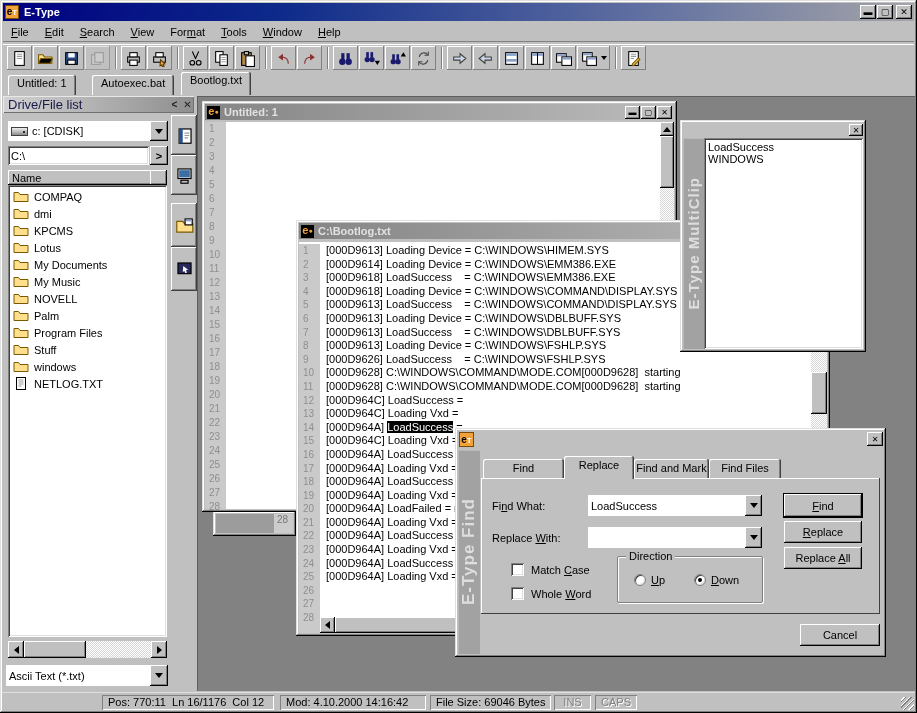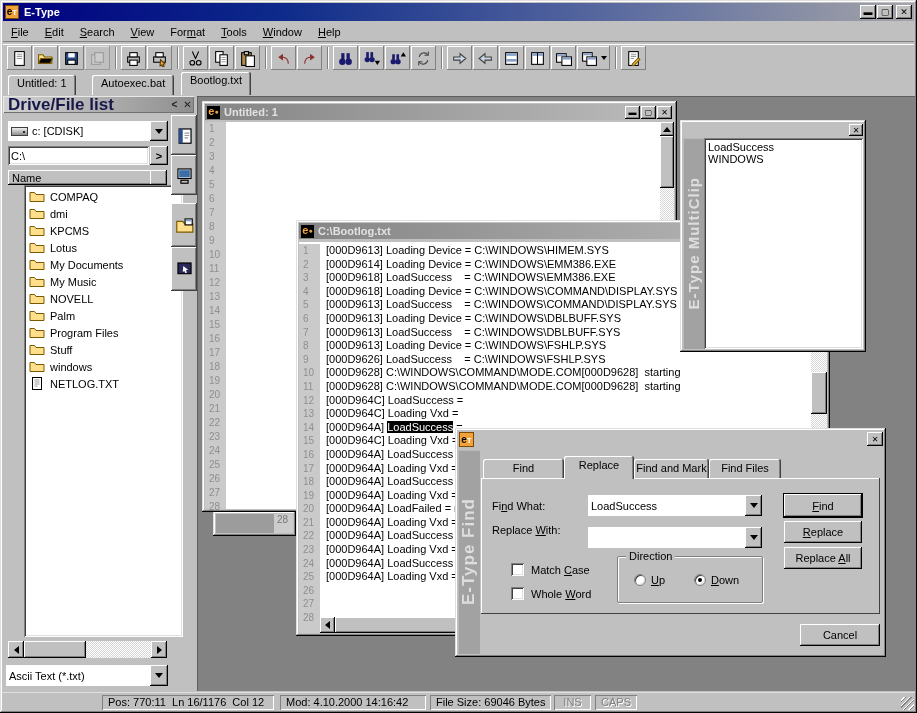--- a/index.html
+++ b/index.html
@@ -41,29 +41,29 @@
 
   
   #tabbar{left:3px;top:71px;width:911px;height:24px;}
   .doctab{position:absolute;top:4px;height:20px;padding:2px 9px 0;font-size:11px;background:#c0c0c0;
     box-shadow:inset -1px 0 0 #404040,inset 1px 1px 0 #fff,inset -2px 0 0 #808080;border-radius:2px 2px 0 0;}
   .doctab.active{top:1px;height:23px;font-weight:normal;z-index:2;box-shadow:inset -1px 0 0 #404040,inset 1px 1px 0 #fff,inset -2px 0 0 #808080;}
 
   
   #fpheader{left:3px;top:96px;width:191px;height:17px;background:linear-gradient(90deg,#d2d2d2,#8e8e8e);
     display:flex;align-items:center;box-shadow:inset 1px 1px 0 #e8e8e8,inset -1px -1px 0 #707070;}
-  #fpheader .cap{font-size:17px;font-weight:bold;color:#18184a;padding-left:5px;}
+  #fpheader .cap{font-size:13px;font-weight:normal;color:#18184a;padding-left:5px;}
   .fpbtn{width:13px;height:13px;display:flex;align-items:center;justify-content:center;font-size:10px;font-weight:bold;color:#222;}
   #fpheader .right{margin-left:auto;display:flex;}
   .combo{display:flex;}
   .combo .fld{flex:1;background:#fff;display:flex;align-items:center;padding-left:3px;gap:4px;}
   .cbarrow{width:0;height:0;border-left:4px solid transparent;border-right:4px solid transparent;border-top:5px solid #000;}
   .driveicon{width:17px;height:9px;background:linear-gradient(#efefef,#8d8d8d);border:1px solid #404040;position:relative;}
   .driveicon:after{content:"";position:absolute;right:2px;top:3px;width:2px;height:2px;background:#2a2a2a;}
-  #filelist{overflow:hidden;margin-left:16px;}
+  #filelist{overflow:hidden;}
   .fitem{display:flex;align-items:center;gap:5px;height:17px;padding-left:4px;font-size:11px;white-space:nowrap;}
   .fitem svg{flex:0 0 auto;}
   .hscroll,.vscroll{display:flex;}
   .sbtn{width:16px;height:100%;flex:0 0 auto;font-size:7px;color:#000;}
   .sthumb{background:#c0c0c0;box-shadow:inset -1px -1px 0 #000,inset 1px 1px 0 #fff,inset -2px -2px 0 #808080;}
   .arrgl{width:0;height:0;}
   .arr-l{border-top:4px solid transparent;border-bottom:4px solid transparent;border-right:5px solid #000;}
   .arr-r{border-top:4px solid transparent;border-bottom:4px solid transparent;border-left:5px solid #000;}
   .arr-u{border-left:4px solid transparent;border-right:4px solid transparent;border-bottom:5px solid #000;}
   .arr-d{border-left:4px solid transparent;border-right:4px solid transparent;border-top:5px solid #000;}
@@ -642,21 +642,21 @@
       <span class="dlglabel" style="left:37px;top:72px;" id="lbl-findwhat"><span>Fi<u>n</u>d What:</span></span>
       <div class="abs combo sunken" style="left:133px;top:67px;width:174px;height:21px;z-index:2;">
         <span class="fld">
             <span class="t11">LoadSuccess</span>
           </span>
         <span class="btn" style="width:17px;">
             <span class="cbarrow"></span>
           </span>
       </div>
 
-      <span class="dlglabel" style="left:37px;top:96px;text-align:center;" id="lbl-replacewith"><span>Replace <u>W</u>ith:</span></span>
+      <span class="dlglabel" style="left:37px;top:104px;text-align:center;" id="lbl-replacewith"><span>Replace <u>W</u>ith:</span></span>
       <div class="abs combo sunken" style="left:133px;top:99px;width:174px;height:21px;z-index:2;">
         <span class="fld">
             <span class="t11"></span>
           </span>
         <span class="btn" style="width:17px;">
             <span class="cbarrow"></span>
           </span>
       </div>
 
       <div class="abs btn default btnlabel" style="left:329px;top:66px;width:78px;height:23px;z-index:2;" id="btn-find">

